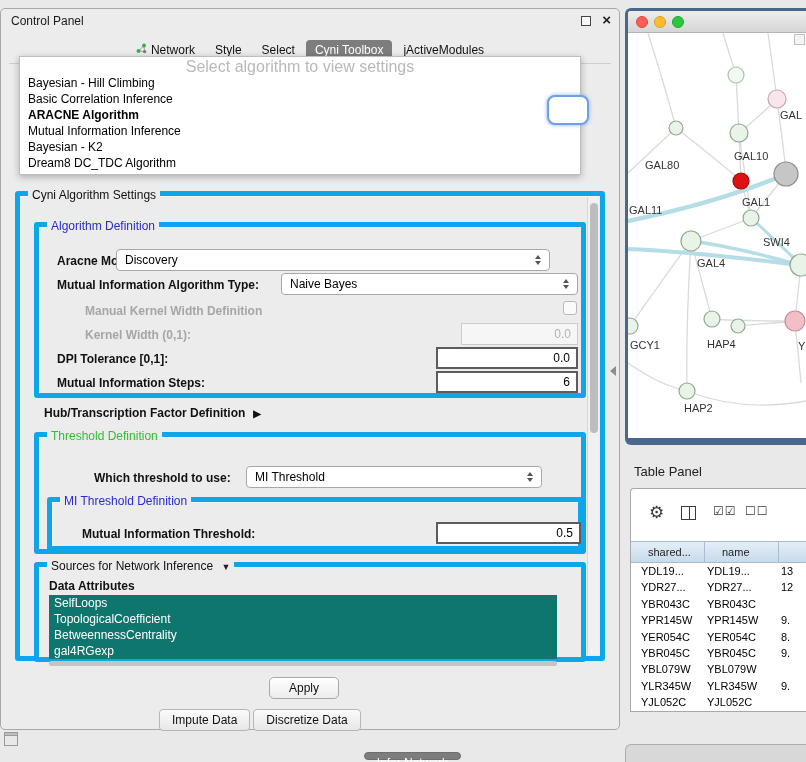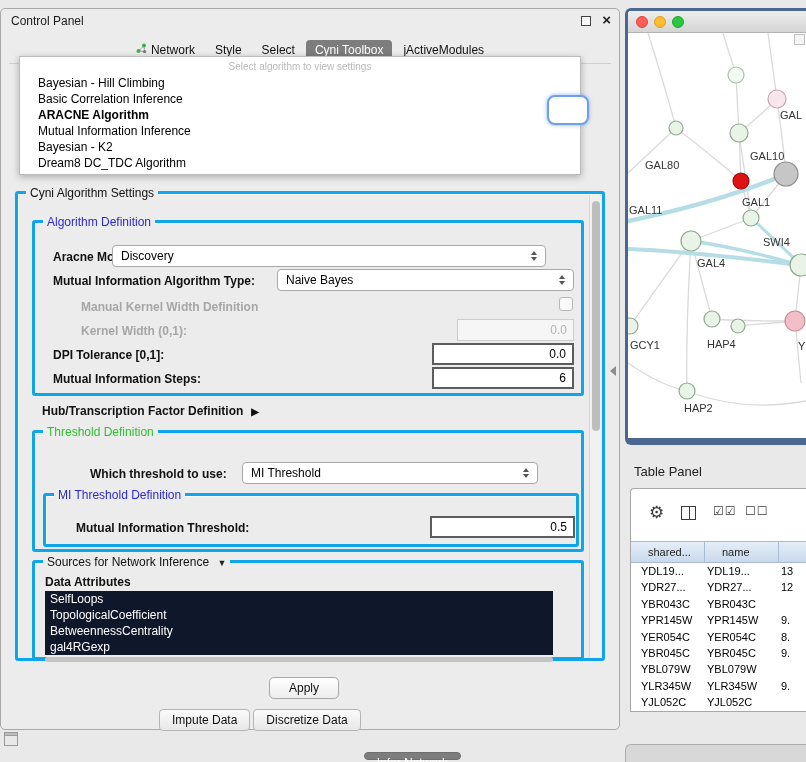--- a/index.html
+++ b/index.html
@@ -18,29 +18,29 @@
             display:flex; justify-content:center; align-items:center; gap:2px; }
   .tab { padding:3px 9px; font-size:12px; color:#111; border-radius:4px;
          display:flex; align-items:center; gap:4px; }
   .tab.active { background:#7d7d7d; color:#fff; }
 
   .bg-line { position:absolute; left:8px; right:8px; top:54px; height:1px; background:#cfcfcf; }
 
   .algo-popup { position:absolute; left:18px; top:47px; width:562px; background:#fff;
                 border:1px solid #bdbdbd; box-shadow:0 2px 7px rgba(0,0,0,.28);
                 padding:2px 0 3px 0; z-index:5; }
-  .algo-placeholder { height:16px; line-height:16px; text-align:center; color:#b9b9b9; font-size:10px; }
-  .algo-item { height:16px; line-height:16px; font-size:12px; color:#000; padding-left:18px; }
+  .algo-placeholder { height:16px; line-height:16px; text-align:center; color:#b9b9b9; font-size:16px; }
+  .algo-item { height:16px; line-height:16px; font-size:12px; color:#000; padding-left:8px; }
   .algo-item.selected { font-weight:bold; }
 
   .focus-frag { position:absolute; left:546px; top:86px; width:42px; height:30px;
                 background:#fff; border:2px solid #6f9fe8; border-radius:8px;
                 box-shadow:0 0 4px #8cb4f0; z-index:6; }
 
-  .groupbox { position:absolute; border:3px solid #0ea5e9; border-radius:3px;
+  .groupbox { position:absolute; border:5px solid #0ea5e9; border-radius:3px;
               box-shadow: inset 1px 1px 0 #f7f7f7; background:#ececec; }
   .group-title { position:absolute; top:-8px; left:8px; background:#ececec;
                  padding:0 4px; font-size:12px; color:#111; white-space:nowrap; }
   .group-title .ttl-icon { margin-left:5px; font-size:9px; color:#222; }
   .blue-t { color:#2a2ad0; }
   .green-t { color:#2fbf2f; }
 
   .lbl { position:absolute; font-size:12px; font-weight:bold; color:#111; white-space:nowrap; }
   .lbl.gray { color:#a6a6a6;padding-left:28px; }
 
@@ -65,21 +65,21 @@
   .v-scroll { position:absolute; right:1px; top:1px; bottom:1px; width:12px;
               background:#f1f1f1; border-left:1px solid #d8d8d8; border-radius:0 3px 3px 0; }
   .v-thumb { position:absolute; left:2px; top:6px; width:8px; height:230px;
              background:#bdbdbd; border-radius:4px; }
 
   .hub-row { position:absolute; display:flex; align-items:center; gap:8px;
              font-size:12px; font-weight:bold; color:#111; }
   .hub-row .arrow { font-size:10px; }
 
   .attr-list { position:absolute; }
-  .attr-item { height:16px; line-height:16px; background:#0f172a; color:#fff;
+  .attr-item { height:16px; line-height:16px; background:#0f766e; color:#fff;
                font-size:12px; padding-left:5px; }
   .h-scroll { position:absolute; height:5px; background:#c4c4c4; border-radius:3px; }
 
   .apply { position:absolute; left:268px; top:668px; width:70px; height:22px;
            background:linear-gradient(#ffffff,#ececec); border:1px solid #a8a8a8;
            border-radius:5px; font-size:12px; color:#111;
            font-family:"Liberation Sans", sans-serif; }
 
   .bottom-tabs { position:absolute; left:0; right:0; top:700px; height:22px;
                  display:flex; justify-content:center; gap:3px; }
@@ -323,21 +323,21 @@
           <circle cx="63" cy="208" r="10" fill="#e9f3e8" stroke="#8fa98f" stroke-width="1.2"></circle>
           <circle cx="173" cy="232" r="11" fill="#e9f3e8" stroke="#8fa98f" stroke-width="1.2"></circle>
           <circle cx="2" cy="293" r="8" fill="#e9f3e8" stroke="#8fa98f" stroke-width="1.2"></circle>
           <circle cx="84" cy="286" r="8" fill="#e9f3e8" stroke="#8fa98f" stroke-width="1.2"></circle>
           <circle cx="110" cy="293" r="7" fill="#e9f3e8" stroke="#8fa98f" stroke-width="1.2"></circle>
           <circle cx="167" cy="288" r="10" fill="#f2bfc9" stroke="#c48e9a" stroke-width="1.2"></circle>
           <circle cx="59" cy="358" r="8" fill="#e9f3e8" stroke="#8fa98f" stroke-width="1.2"></circle>
         </g>
       </svg>
       <span class="node-label" style="left:17px; top:126px;">GAL80</span>
-      <span class="node-label" style="left:122px; top:117px;">GAL10</span>
+      <span class="node-label" style="left:106px; top:117px;">GAL10</span>
       <span class="node-label" style="left:1px; top:171px;">GAL11</span>
       <span class="node-label" style="left:114px; top:163px;">GAL1</span>
       <span class="node-label" style="left:135px; top:203px;">SWI4</span>
       <span class="node-label" style="left:69px; top:224px;">GAL4</span>
       <span class="node-label" style="left:2px; top:306px;">GCY1</span>
       <span class="node-label" style="left:79px; top:305px;">HAP4</span>
       <span class="node-label" style="left:56px; top:369px;">HAP2</span>
       <span class="node-label" style="left:152px; top:76px;">GAL</span>
       <span class="node-label" style="left:170px; top:307px;">Y</span>
       <span class="scroll-corner"></span>

